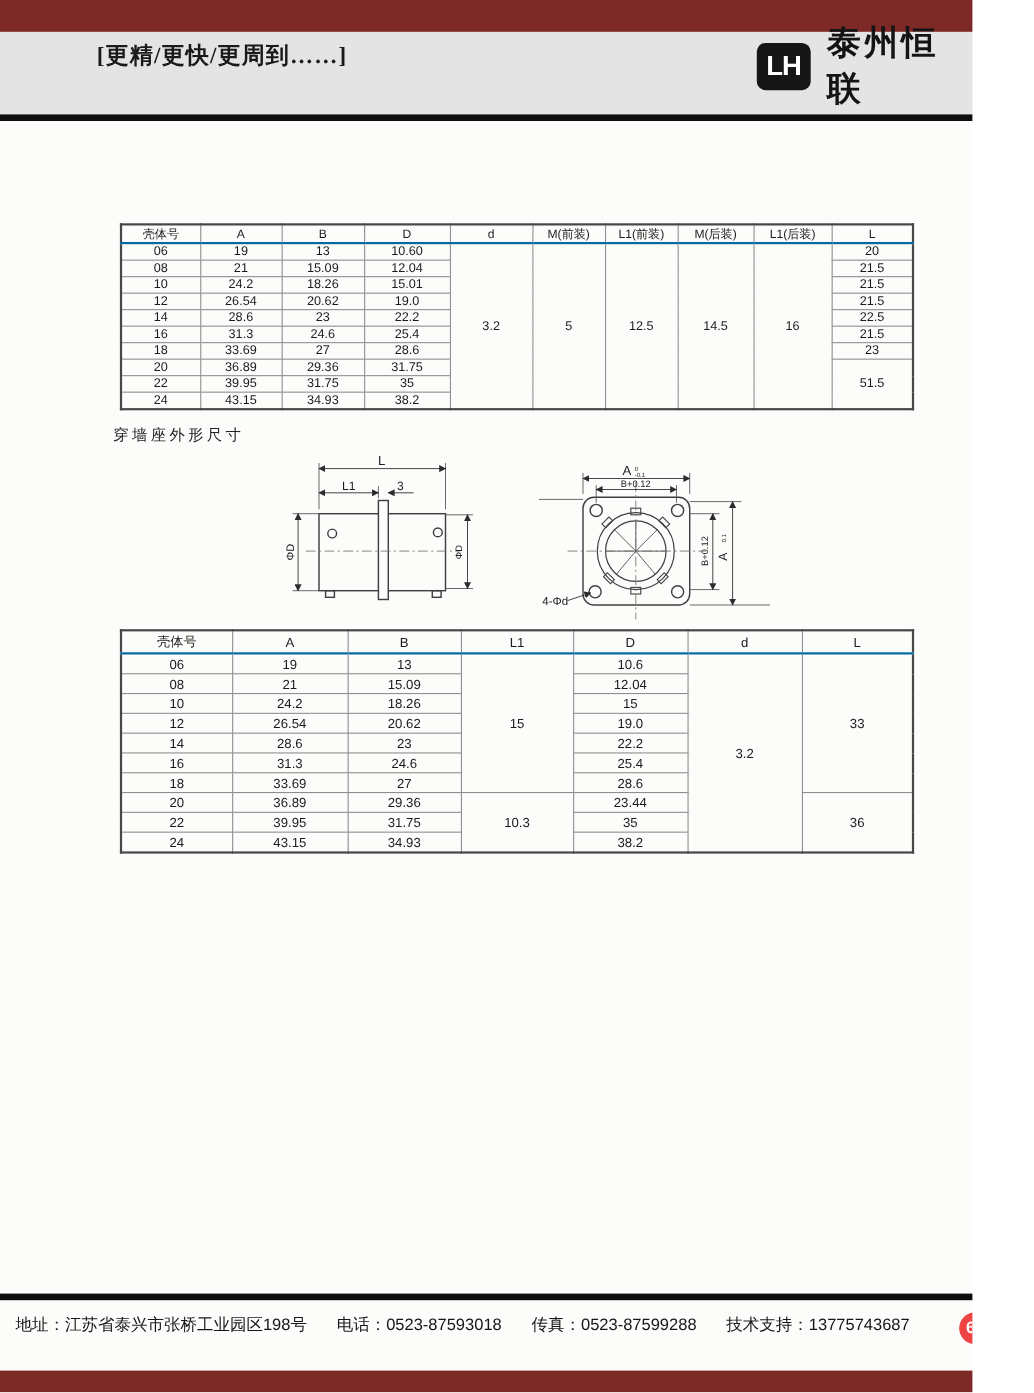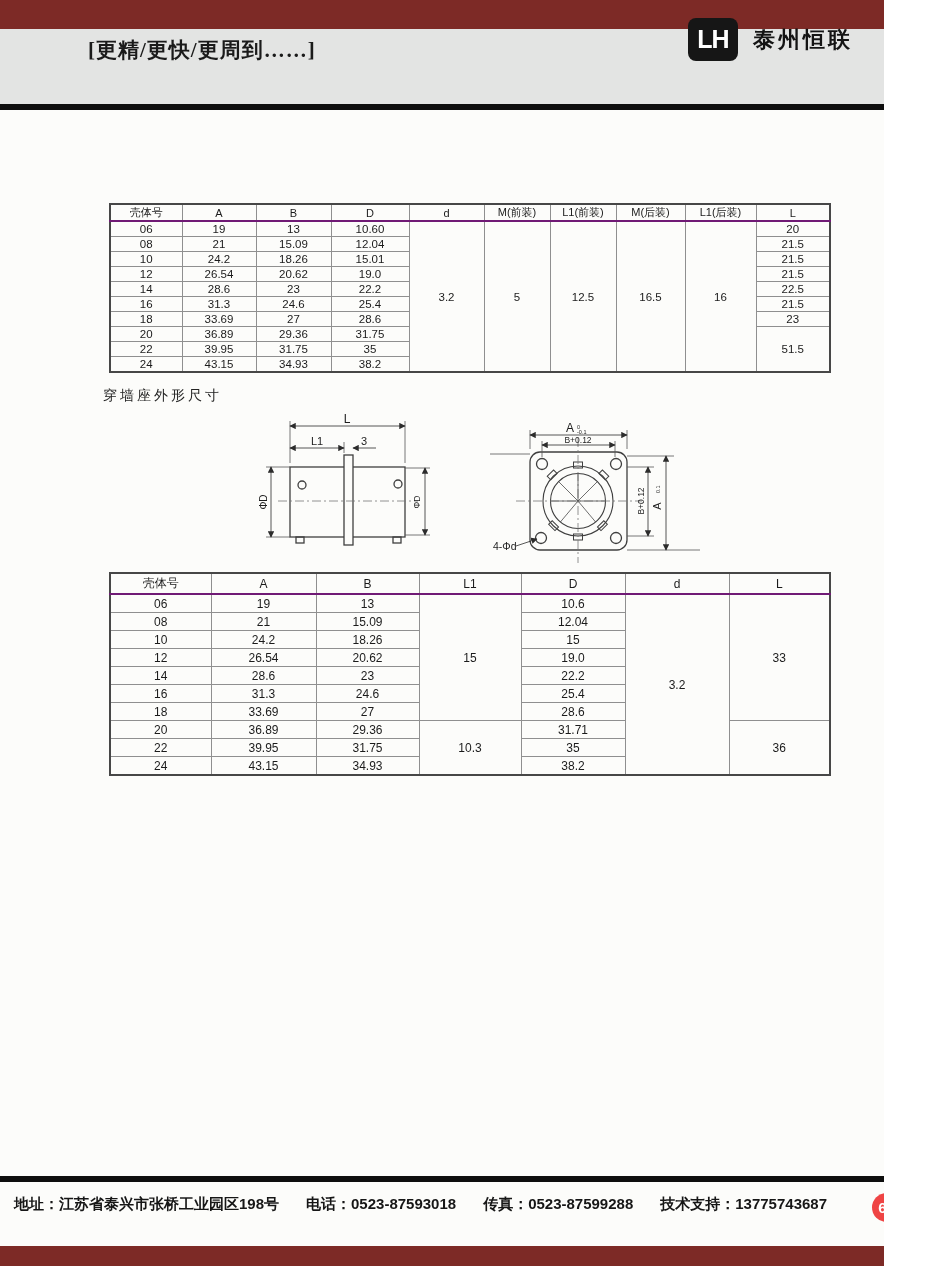--- a/index.html
+++ b/index.html
@@ -11,38 +11,38 @@
   .band{position:absolute;left:0;top:29px;width:940px;height:75px;background:#e3e4e3;}
   .rule{position:absolute;left:0;width:940px;background:#0e0e0e;}
   .rule-top{top:104px;height:6px;}
   .rule-bottom{top:1176px;height:6px;}
   .slogan{position:absolute;left:88px;top:36px;font-family:"Liberation Serif",serif;
           font-weight:700;font-size:21px;letter-spacing:1px;color:#1a1a1a;}
   .logo{position:absolute;left:688px;top:18px;display:flex;align-items:center;}
   .logo-mark{width:50px;height:43px;background:#161616;border-radius:8px;color:#fff;
              display:flex;align-items:center;justify-content:center;font-weight:700;
              font-size:25px;letter-spacing:-1px;}
-  .logo-brand{margin-left:15px;font-weight:800;font-size:22px;letter-spacing:3px;color:#141414;}
+  .logo-brand{margin-left:15px;font-weight:800;font-size:31px;letter-spacing:3px;color:#141414;}
   .t-wrap{position:absolute;left:109px;width:720px;}
   .t1{top:203px;}
   .t2{top:572px;}
   table.dt{border-collapse:collapse;table-layout:fixed;width:100%;color:#1b1b1b;
            border:2px solid #474747;}
   table.dt th,table.dt td{border:1px solid #8f8f8f;text-align:center;vertical-align:middle;
            padding:0;white-space:nowrap;overflow:hidden;font-weight:400;}
-  table.dt thead th{border-bottom:2px solid #701a75;}
+  table.dt thead th{border-bottom:2px solid #0369a1;}
   .t1 table.dt th{height:13px;font-size:11px;}
   .t1 table.dt td{height:14px;font-size:11.5px;}
   .t2 table.dt th{height:19px;font-size:12px;}
   .t2 table.dt td{height:17px;font-size:12px;}
   .section-label{position:absolute;left:103px;top:387px;font-size:14px;letter-spacing:3px;
                  color:#232323;}
   .drawing{position:absolute;left:250px;top:405px;width:450px;height:160px;}
   .footer{position:absolute;left:14px;top:1195px;display:flex;gap:27px;font-size:15px;
-          font-weight:700;color:#161616;white-space:nowrap;}
+          font-weight:400;color:#161616;white-space:nowrap;}
   .badge{position:absolute;left:872px;top:1193px;width:29px;height:29px;border-radius:50%;
          background:#ef4444;color:#ffffff;display:flex;align-items:center;justify-content:center;
          font-size:15px;font-weight:700;}
   svg text{font-family:"Liberation Sans",sans-serif;fill:#1d1d1d;}
 </style>
 </head>
 <body>
 
 <div class="page">
 
@@ -86,21 +86,21 @@
         </thead>
         <tbody>
           <tr>
             <td>06</td>
             <td>19</td>
             <td>13</td>
             <td>10.60</td>
             <td rowspan="10">3.2</td>
             <td rowspan="10">5</td>
             <td rowspan="10">12.5</td>
-            <td rowspan="10">16.5</td>
+            <td rowspan="10">14.5</td>
             <td rowspan="10">16</td>
             <td>20</td>
           </tr>
           <tr>
             <td>08</td>
             <td>21</td>
             <td>15.09</td>
             <td>12.04</td>
             <td>21.5</td>
           </tr>
@@ -318,21 +318,21 @@
             <td>18</td>
             <td>33.69</td>
             <td>27</td>
             <td>28.6</td>
           </tr>
           <tr>
             <td>20</td>
             <td>36.89</td>
             <td>29.36</td>
             <td rowspan="3">10.3</td>
-            <td>31.71</td>
+            <td>23.44</td>
             <td rowspan="3">36</td>
           </tr>
           <tr>
             <td>22</td>
             <td>39.95</td>
             <td>31.75</td>
             <td>35</td>
           </tr>
           <tr>
             <td>24</td>

